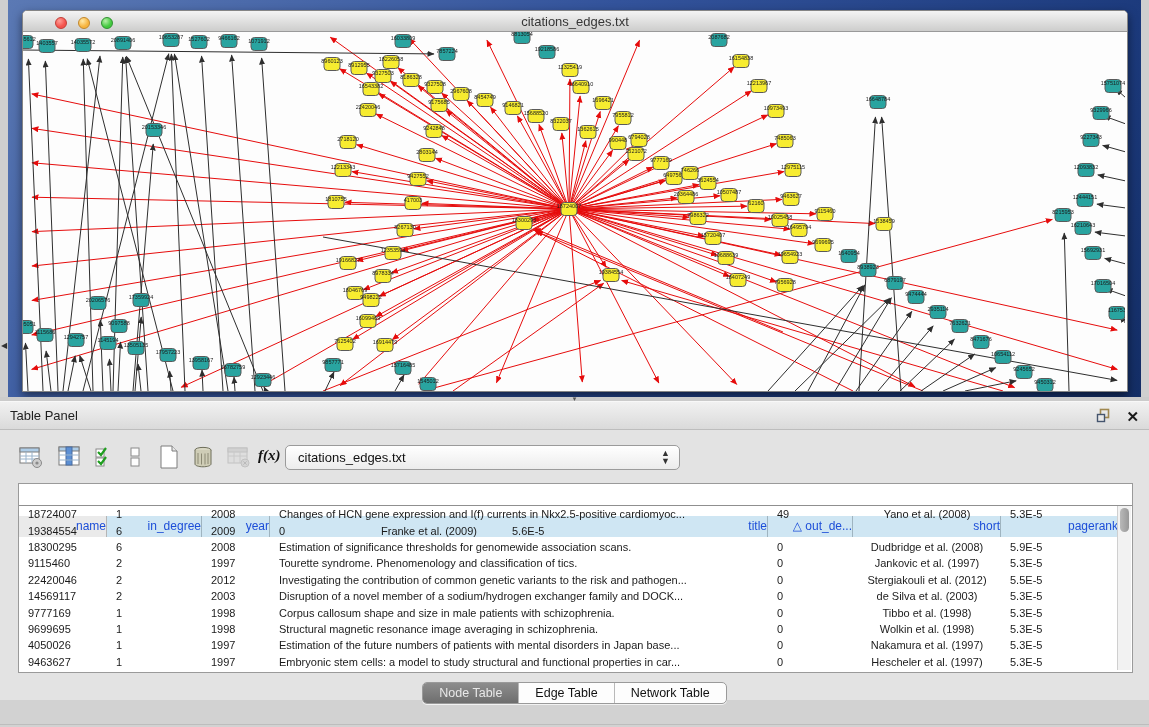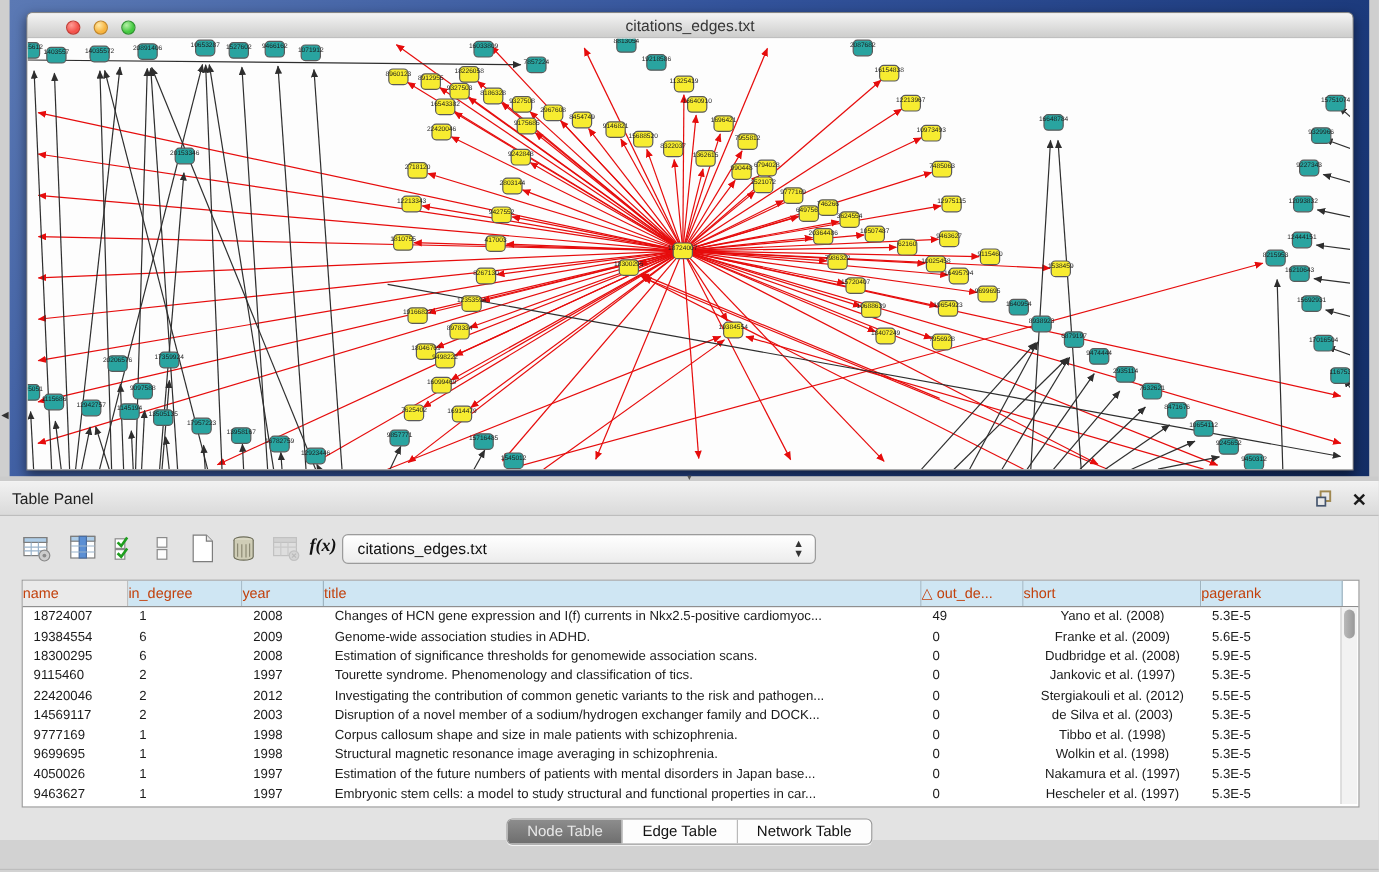--- a/index.html
+++ b/index.html
@@ -45,21 +45,21 @@
   .fx{font-size:15px;color:#111;font-style:italic;font-family:"Liberation Serif",serif;font-weight:bold;}
   .dropdown{position:absolute;left:285px;top:15px;width:393px;height:23px;border:1px solid #9b9b9b;
     border-radius:5px;background:linear-gradient(#ffffff,#ececec);}
   .dropdown .dval{position:absolute;left:12px;top:4px;font-size:13px;color:#111;}
   .dropdown .darrows{position:absolute;right:9px;top:3px;font-size:9px;color:#333;line-height:8px;text-align:center;}
 
   .tp-table{position:absolute;left:18px;top:82px;width:1113px;height:188px;background:#fff;
     border:1px solid #9a9a9a;}
   .thead{display:flex;height:21px;border-bottom:1px solid #8f8f8f;}
   .th{box-sizing:border-box;height:21px;background:#cfe6f3;border-right:1px solid #9fb4c0;
-    font-size:12px;color:#c2410c;text-align:left;line-height:20px;overflow:hidden;white-space:nowrap;}
+    font-size:12px;color:#1d4ed8;text-align:right;line-height:20px;overflow:hidden;white-space:nowrap;margin-top:32px;}
   .th.gray{background:#eaeaea;border-right:1px solid #b5b5b5;}
   .tbody{position:relative;}
   .trow{display:flex;height:16.4px;align-items:center;}
   .td{box-sizing:border-box;padding-left:9px;font-size:11px;color:#1b1b1b;
     overflow:hidden;white-space:nowrap;}
   .td.center{text-align:center;padding-left:0;}
   .vscroll{position:absolute;right:1px;top:22px;width:13px;height:164px;background:#f2f2f2;
     border-left:1px solid #cfcfcf;}
   .vscroll .thumb{position:absolute;left:2px;top:2px;width:9px;height:24px;border-radius:5px;
     background:linear-gradient(90deg,#b9b9b9,#989898);}
@@ -817,21 +817,20 @@
             <div class="td" style="width: 68px;">2008</div>
             <div class="td" style="width: 498px;">Changes of HCN gene expression and I(f) currents in Nkx2.5-positive cardiomyoc...</div>
             <div class="td" style="width: 85px;">49</div>
             <div class="td center" style="width: 148px;">Yano et al. (2008)</div>
             <div class="td" style="width: 118px;">5.3E-5</div>
           </div>
           <div class="trow">
             <div class="td" style="width: 88px;">19384554</div>
             <div class="td" style="width: 95px;">6</div>
             <div class="td" style="width: 68px;">2009</div>
-            <div class="td" style="width: 498px;">Genome-wide association studies in ADHD.</div>
             <div class="td" style="width: 85px;">0</div>
             <div class="td center" style="width: 148px;">Franke et al. (2009)</div>
             <div class="td" style="width: 118px;">5.6E-5</div>
           </div>
           <div class="trow">
             <div class="td" style="width: 88px;">18300295</div>
             <div class="td" style="width: 95px;">6</div>
             <div class="td" style="width: 68px;">2008</div>
             <div class="td" style="width: 498px;">Estimation of significance thresholds for genomewide association scans.</div>
             <div class="td" style="width: 85px;">0</div>

